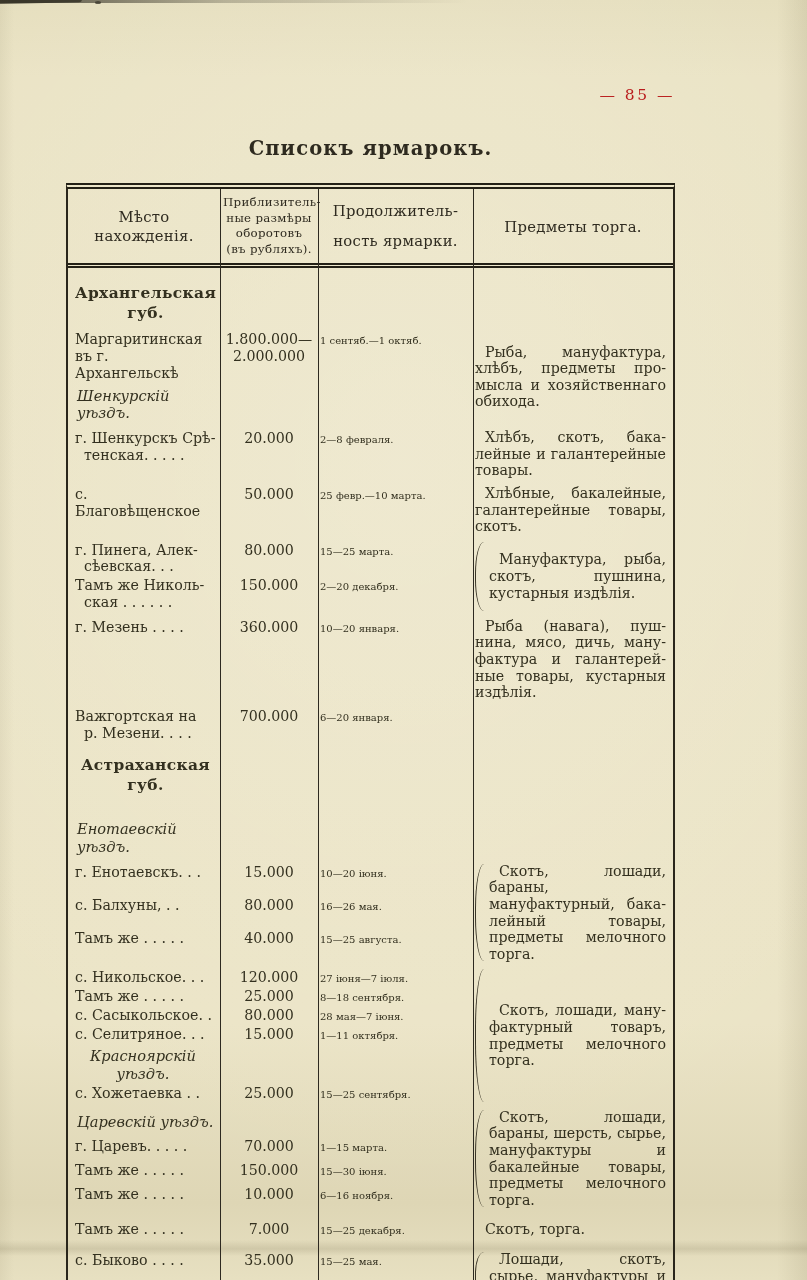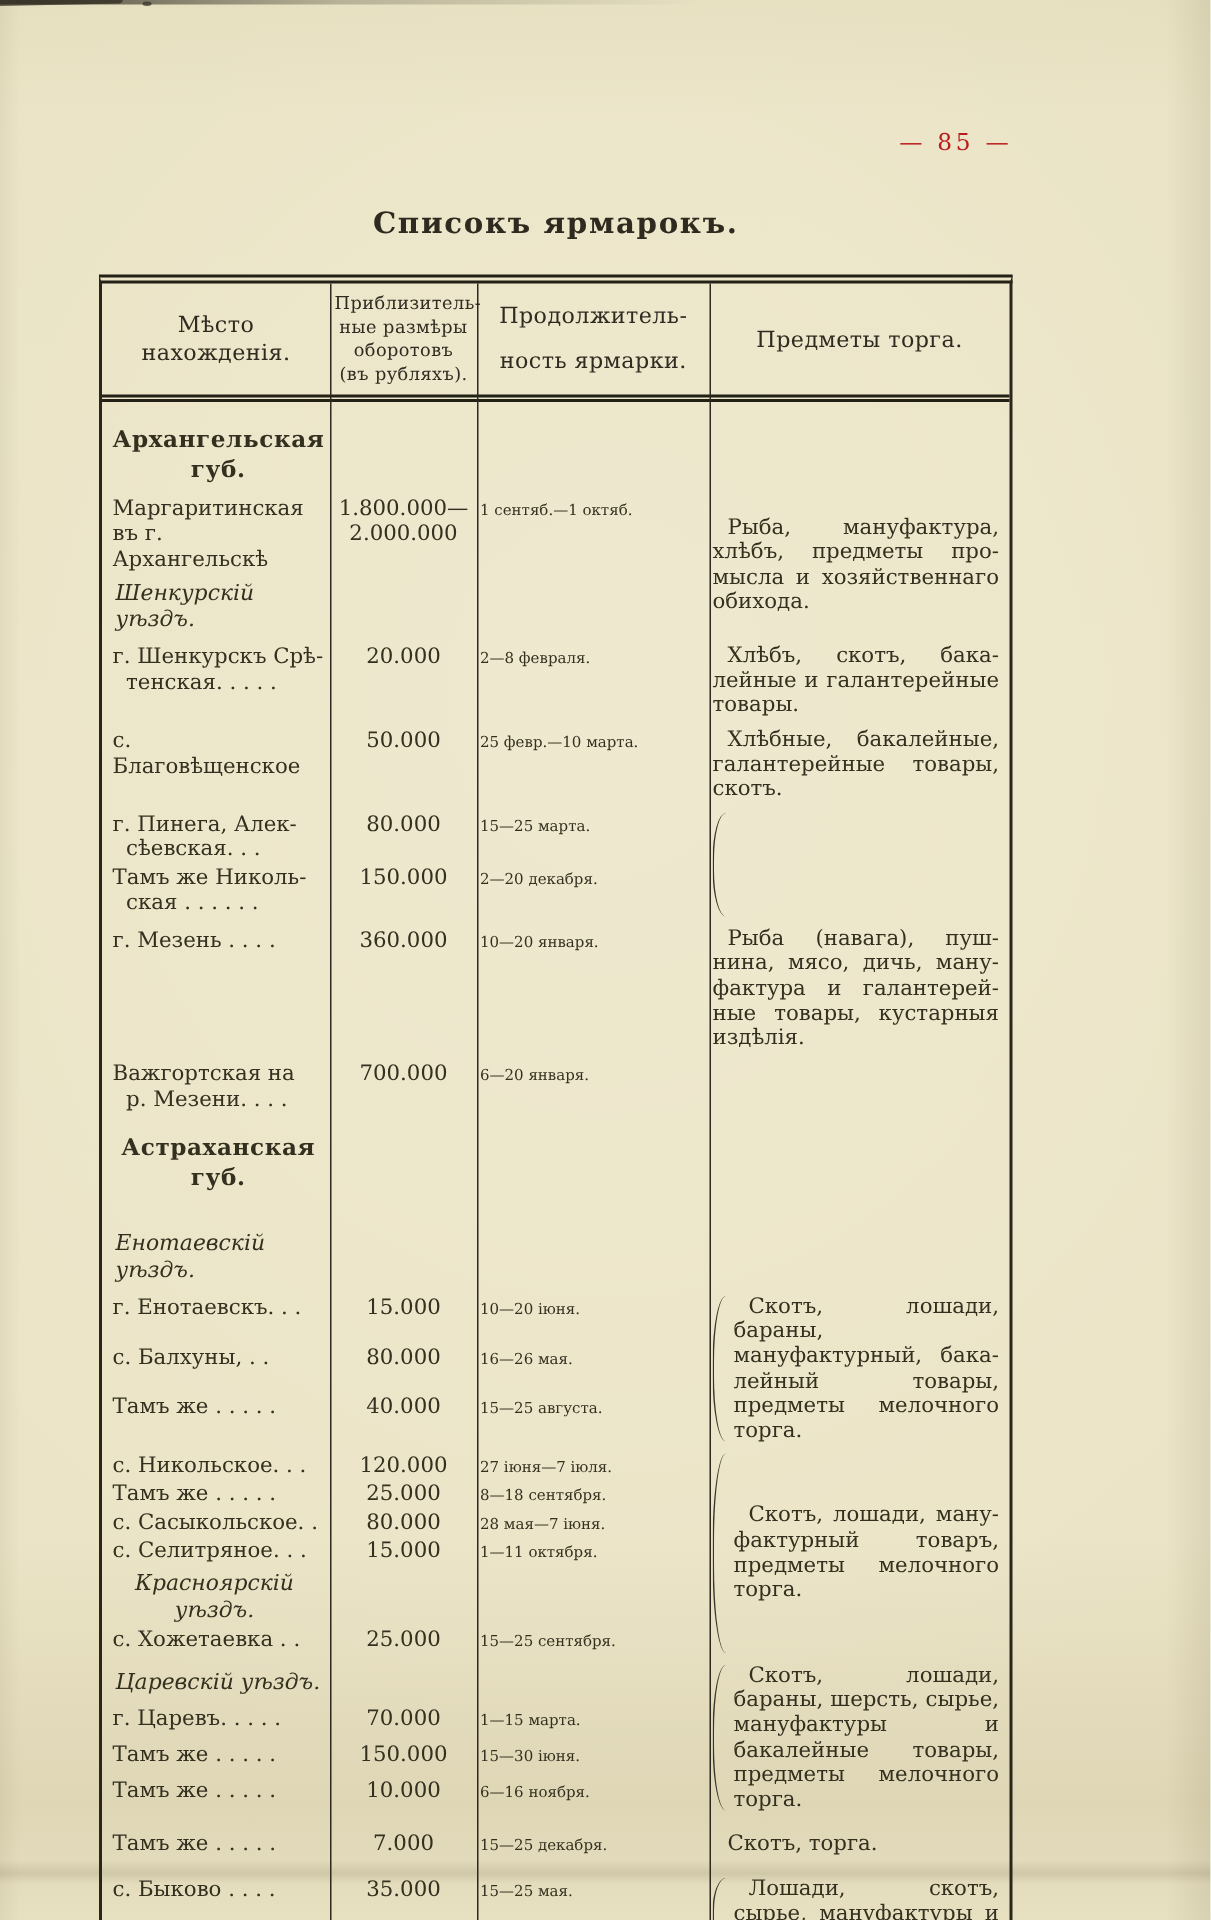--- a/index.html
+++ b/index.html
@@ -123,20 +123,21 @@
         <div class="c1">г. Пинега, Алек-
 &nbsp;&nbsp;сѣевская. . .</div>
         <div class="c2">80.000</div>
         <div class="c3">15—25 марта.</div>
         <div class="c1">Тамъ же Николь-
 &nbsp;&nbsp;ская . . . . . .</div>
         <div class="c2">150.000</div>
         <div class="c3">2—20 декабря.</div>
         <div class="c4" style="grid-row: 1 / span 2;">
           <div class="brace"></div>
+          <div class="goods" lang="ru">Мануфактура, рыба, скотъ, пушнина, кустар­ныя издѣлія.</div>
         </div>
       </div>
       <div class="band">
         <div class="c1">г. Мезень . . . .</div>
         <div class="c2">360.000</div>
         <div class="c3">10—20 января.</div>
         <div class="c4" style="grid-row: 1 / span 1;">
           <div class="goods" lang="ru">Рыба (навага), пуш­нина, мясо, дичь, ману­фактура и галантерей­ные товары, кустарныя издѣлія.</div>
         </div>
       </div>

